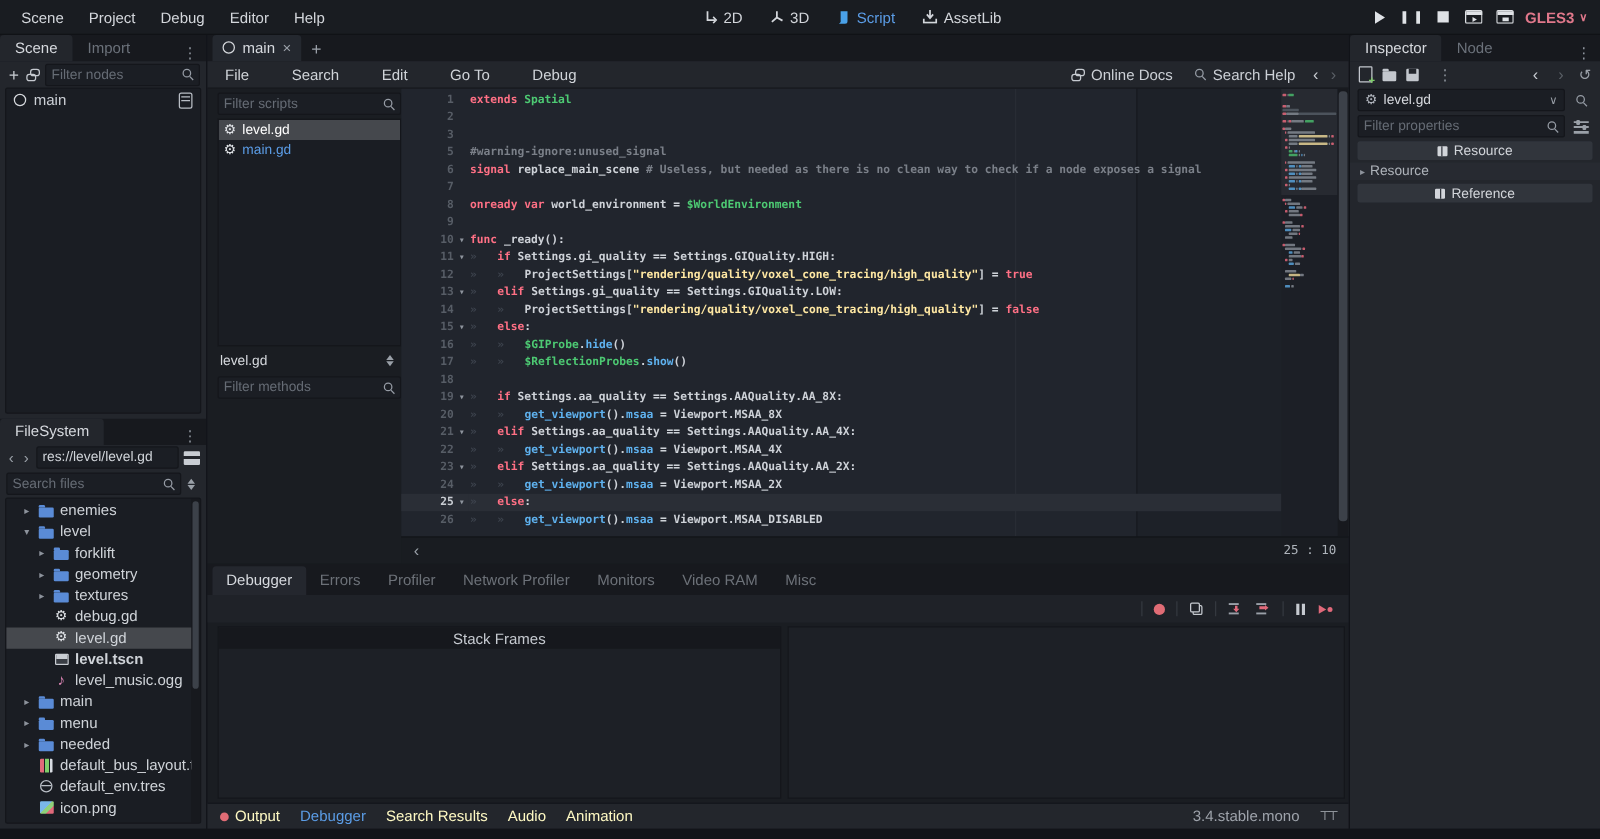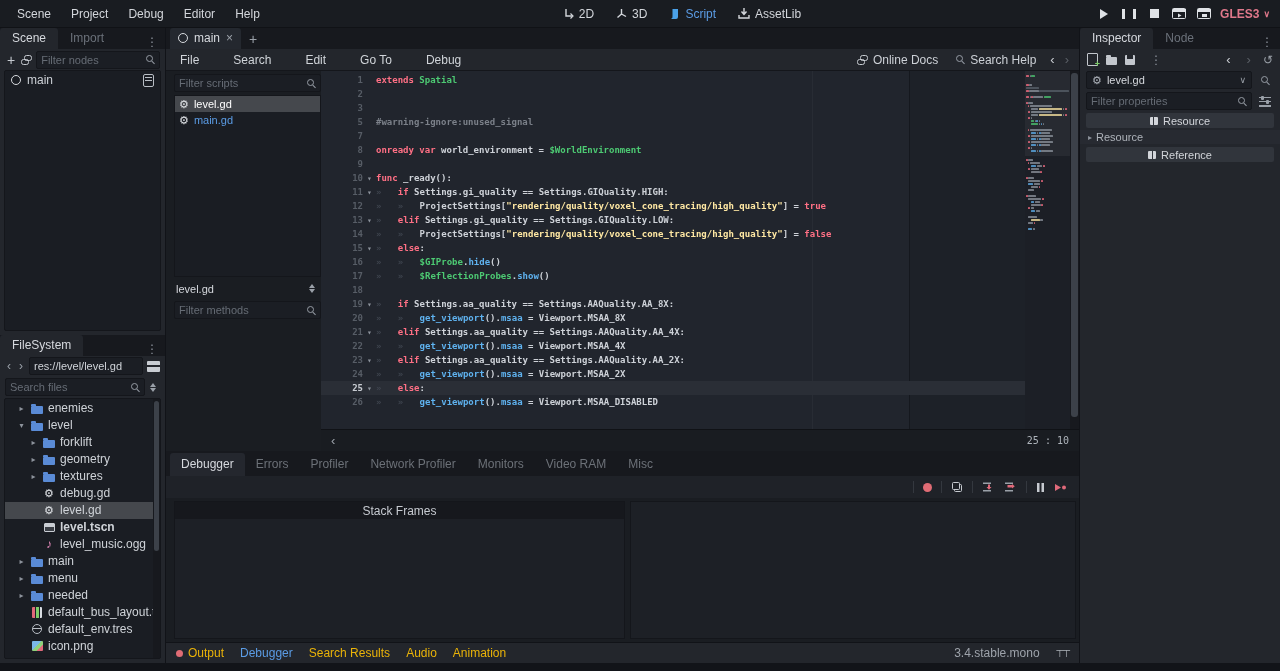--- a/index.html
+++ b/index.html
@@ -133,21 +133,21 @@
   .btab.act{background:#24272e;color:#d6d9de;border-radius:3px 3px 0 0;}
   .btoolbar{flex:0 0 22px;background:#1f2228;display:flex;align-items:center;justify-content:flex-end;gap:9px;padding-right:12px;}
   .sep{width:1px;height:12px;background:#34383f;}
   .reddot{width:9px;height:9px;border-radius:50%;background:var(--error-red,#e06c75);}
   .bcontent{flex:1;display:flex;gap:5px;padding:3px 3px 3px 8px;min-height:0;}
   .stackpanel{width:449px;flex:0 0 449px;background:#1d2026;border:1px solid #14161b;display:flex;flex-direction:column;}
   .stackhead{height:17px;background:#16181d;display:flex;align-items:center;justify-content:center;color:#c6cad0;font-size:12px;flex:0 0 17px;}
   .rightpanel{flex:1;background:#1d2026;border:1px solid #14161b;}
   
   .statusbar{flex:0 0 20px;background:#23262c;border-top:1px solid #111318;display:flex;align-items:center;padding:0 10px;gap:16px;}
-  .sbitem{display:flex;align-items:center;gap:5px;color:#eab308;}
+  .sbitem{display:flex;align-items:center;gap:5px;color:#fef9c3;}
   .sbitem.act{color:var(--accent-blue,#5b9ce5);}
   .sbdot{width:7px;height:7px;border-radius:50%;background:var(--error-red,#e06c75);}
   .statusbar .spacer{flex:1}
   .version{color:#9ea3ab;}
   .ic-expand{color:#aeb3ba;font-size:10px;letter-spacing:-2px;}
   
   .insp-toolbar{height:21px;display:flex;align-items:center;gap:8px;padding:0 7px;flex:0 0 21px;}
   .ic-page{width:9px;height:11px;border:1.2px solid #c3c7cd;border-radius:1px;position:relative;}
   .ic-page::after{content:"+";position:absolute;right:-3px;bottom:-4px;color:#7ece6a;font-size:9px;font-weight:bold;}
   .ic-folder2{width:11px;height:8px;background:#c3c7cd;border-radius:1px;position:relative;margin-top:2px;}
@@ -462,20 +462,21 @@
         <div class="codecol">
           <div class="codewrap">
             <div class="gl gl80"></div>
             <div class="glafter"></div>
             <div class="gl gl100"></div>
             <div id="code-lines">
                 <div class="code-line"><span class="ln">1</span><span class="fold"></span><span class="cs-kw">extends</span><span class="cs-t"> </span><span class="cs-ty">Spatial</span></div>
                 <div class="code-line"><span class="ln">2</span><span class="fold"></span></div>
                 <div class="code-line"><span class="ln">3</span><span class="fold"></span></div>
                 <div class="code-line"><span class="ln">5</span><span class="fold"></span><span class="cs-cm">#warning-ignore:unused_signal</span></div>
+                <div class="code-line"><span class="ln">6</span><span class="fold"></span><span class="cs-kw">signal</span><span class="cs-t"> replace_main_scene </span><span class="cs-cm"># Useless, but needed as there is no clean way to check if a node exposes a signal</span></div>
                 <div class="code-line"><span class="ln">7</span><span class="fold"></span></div>
                 <div class="code-line"><span class="ln">8</span><span class="fold"></span><span class="cs-kw">onready</span><span class="cs-t"> </span><span class="cs-kw">var</span><span class="cs-t"> world_environment = </span><span class="cs-ty">$WorldEnvironment</span></div>
                 <div class="code-line"><span class="ln">9</span><span class="fold"></span></div>
                 <div class="code-line"><span class="ln">10</span><span class="fold">▾</span><span class="cs-kw">func</span><span class="cs-t"> _ready():</span></div>
                 <div class="code-line"><span class="ln">11</span><span class="fold">▾</span><span class="tabm">»</span><span class="cs-kw">if</span><span class="cs-t"> Settings.gi_quality == Settings.GIQuality.HIGH:</span></div>
                 <div class="code-line"><span class="ln">12</span><span class="fold"></span><span class="tabm">»</span><span class="tabm">»</span><span class="cs-t">ProjectSettings[</span><span class="cs-st">"rendering/quality/voxel_cone_tracing/high_quality"</span><span class="cs-t">] = </span><span class="cs-kw">true</span></div>
                 <div class="code-line"><span class="ln">13</span><span class="fold">▾</span><span class="tabm">»</span><span class="cs-kw">elif</span><span class="cs-t"> Settings.gi_quality == Settings.GIQuality.LOW:</span></div>
                 <div class="code-line"><span class="ln">14</span><span class="fold"></span><span class="tabm">»</span><span class="tabm">»</span><span class="cs-t">ProjectSettings[</span><span class="cs-st">"rendering/quality/voxel_cone_tracing/high_quality"</span><span class="cs-t">] = </span><span class="cs-kw">false</span></div>
                 <div class="code-line"><span class="ln">15</span><span class="fold">▾</span><span class="tabm">»</span><span class="cs-kw">else</span><span class="cs-t">:</span></div>
                 <div class="code-line"><span class="ln">16</span><span class="fold"></span><span class="tabm">»</span><span class="tabm">»</span><span class="cs-ty">$GIProbe</span><span class="cs-t">.</span><span class="cs-fn">hide</span><span class="cs-t">()</span></div>

